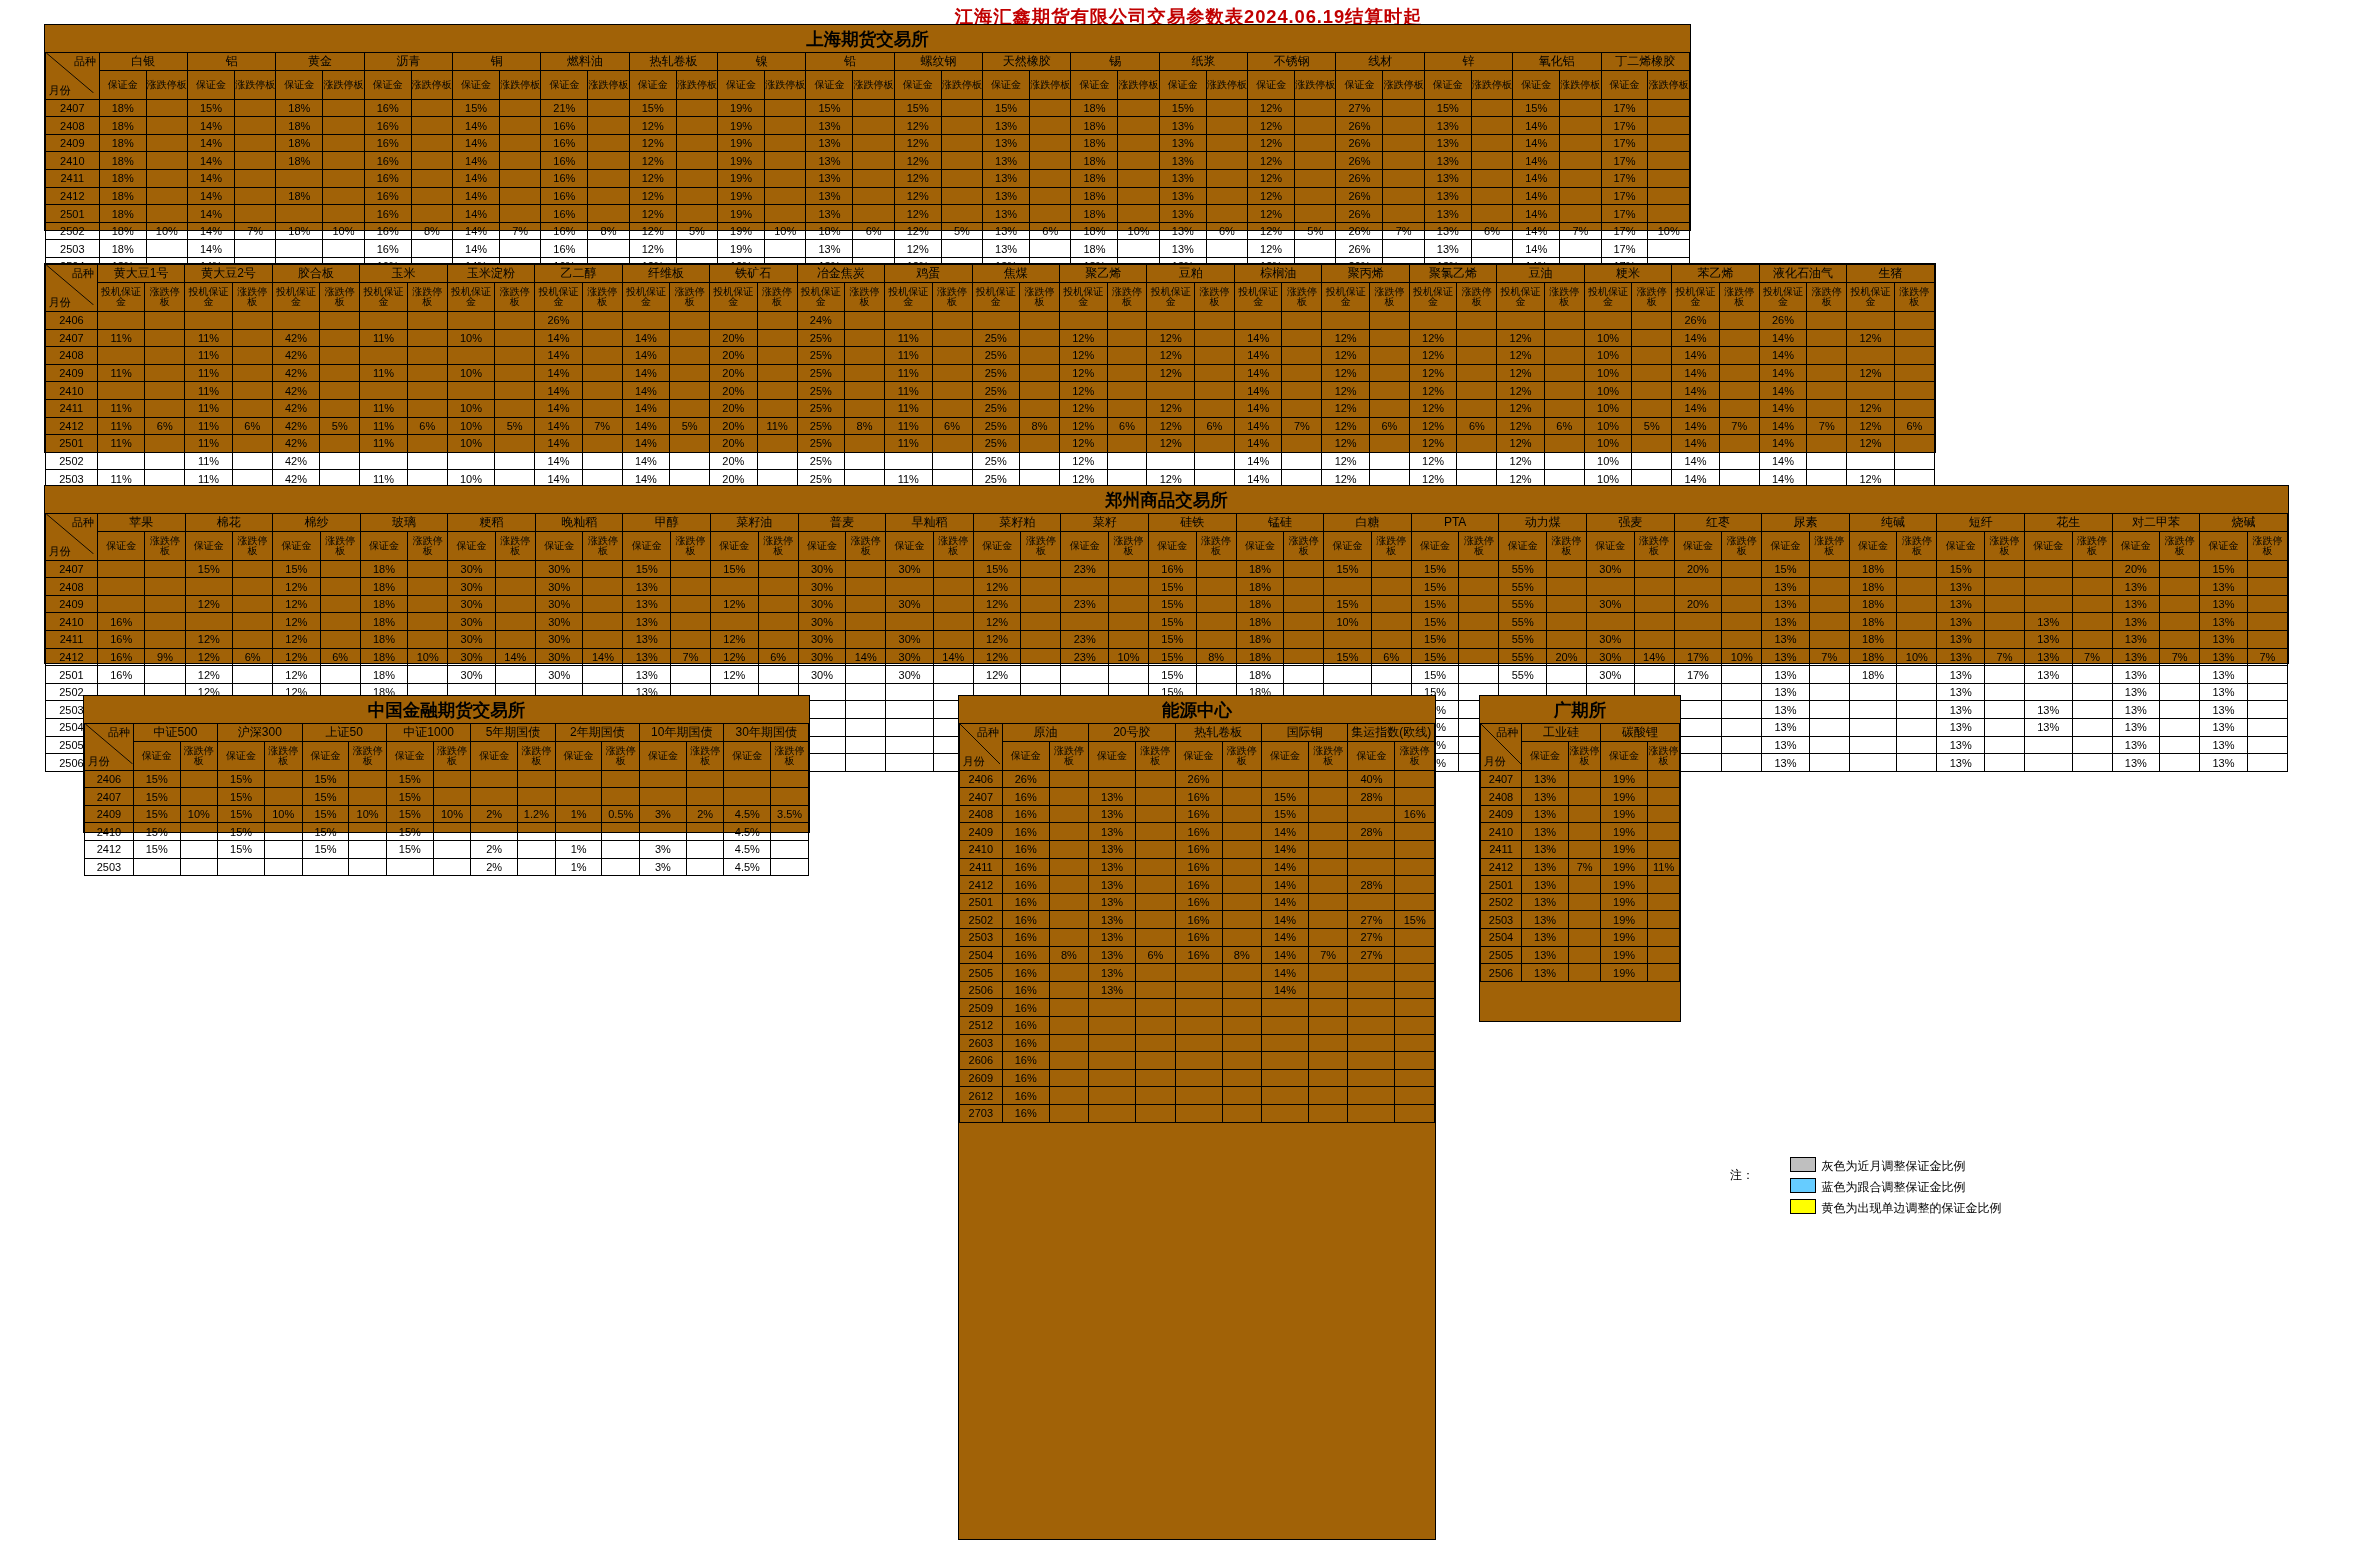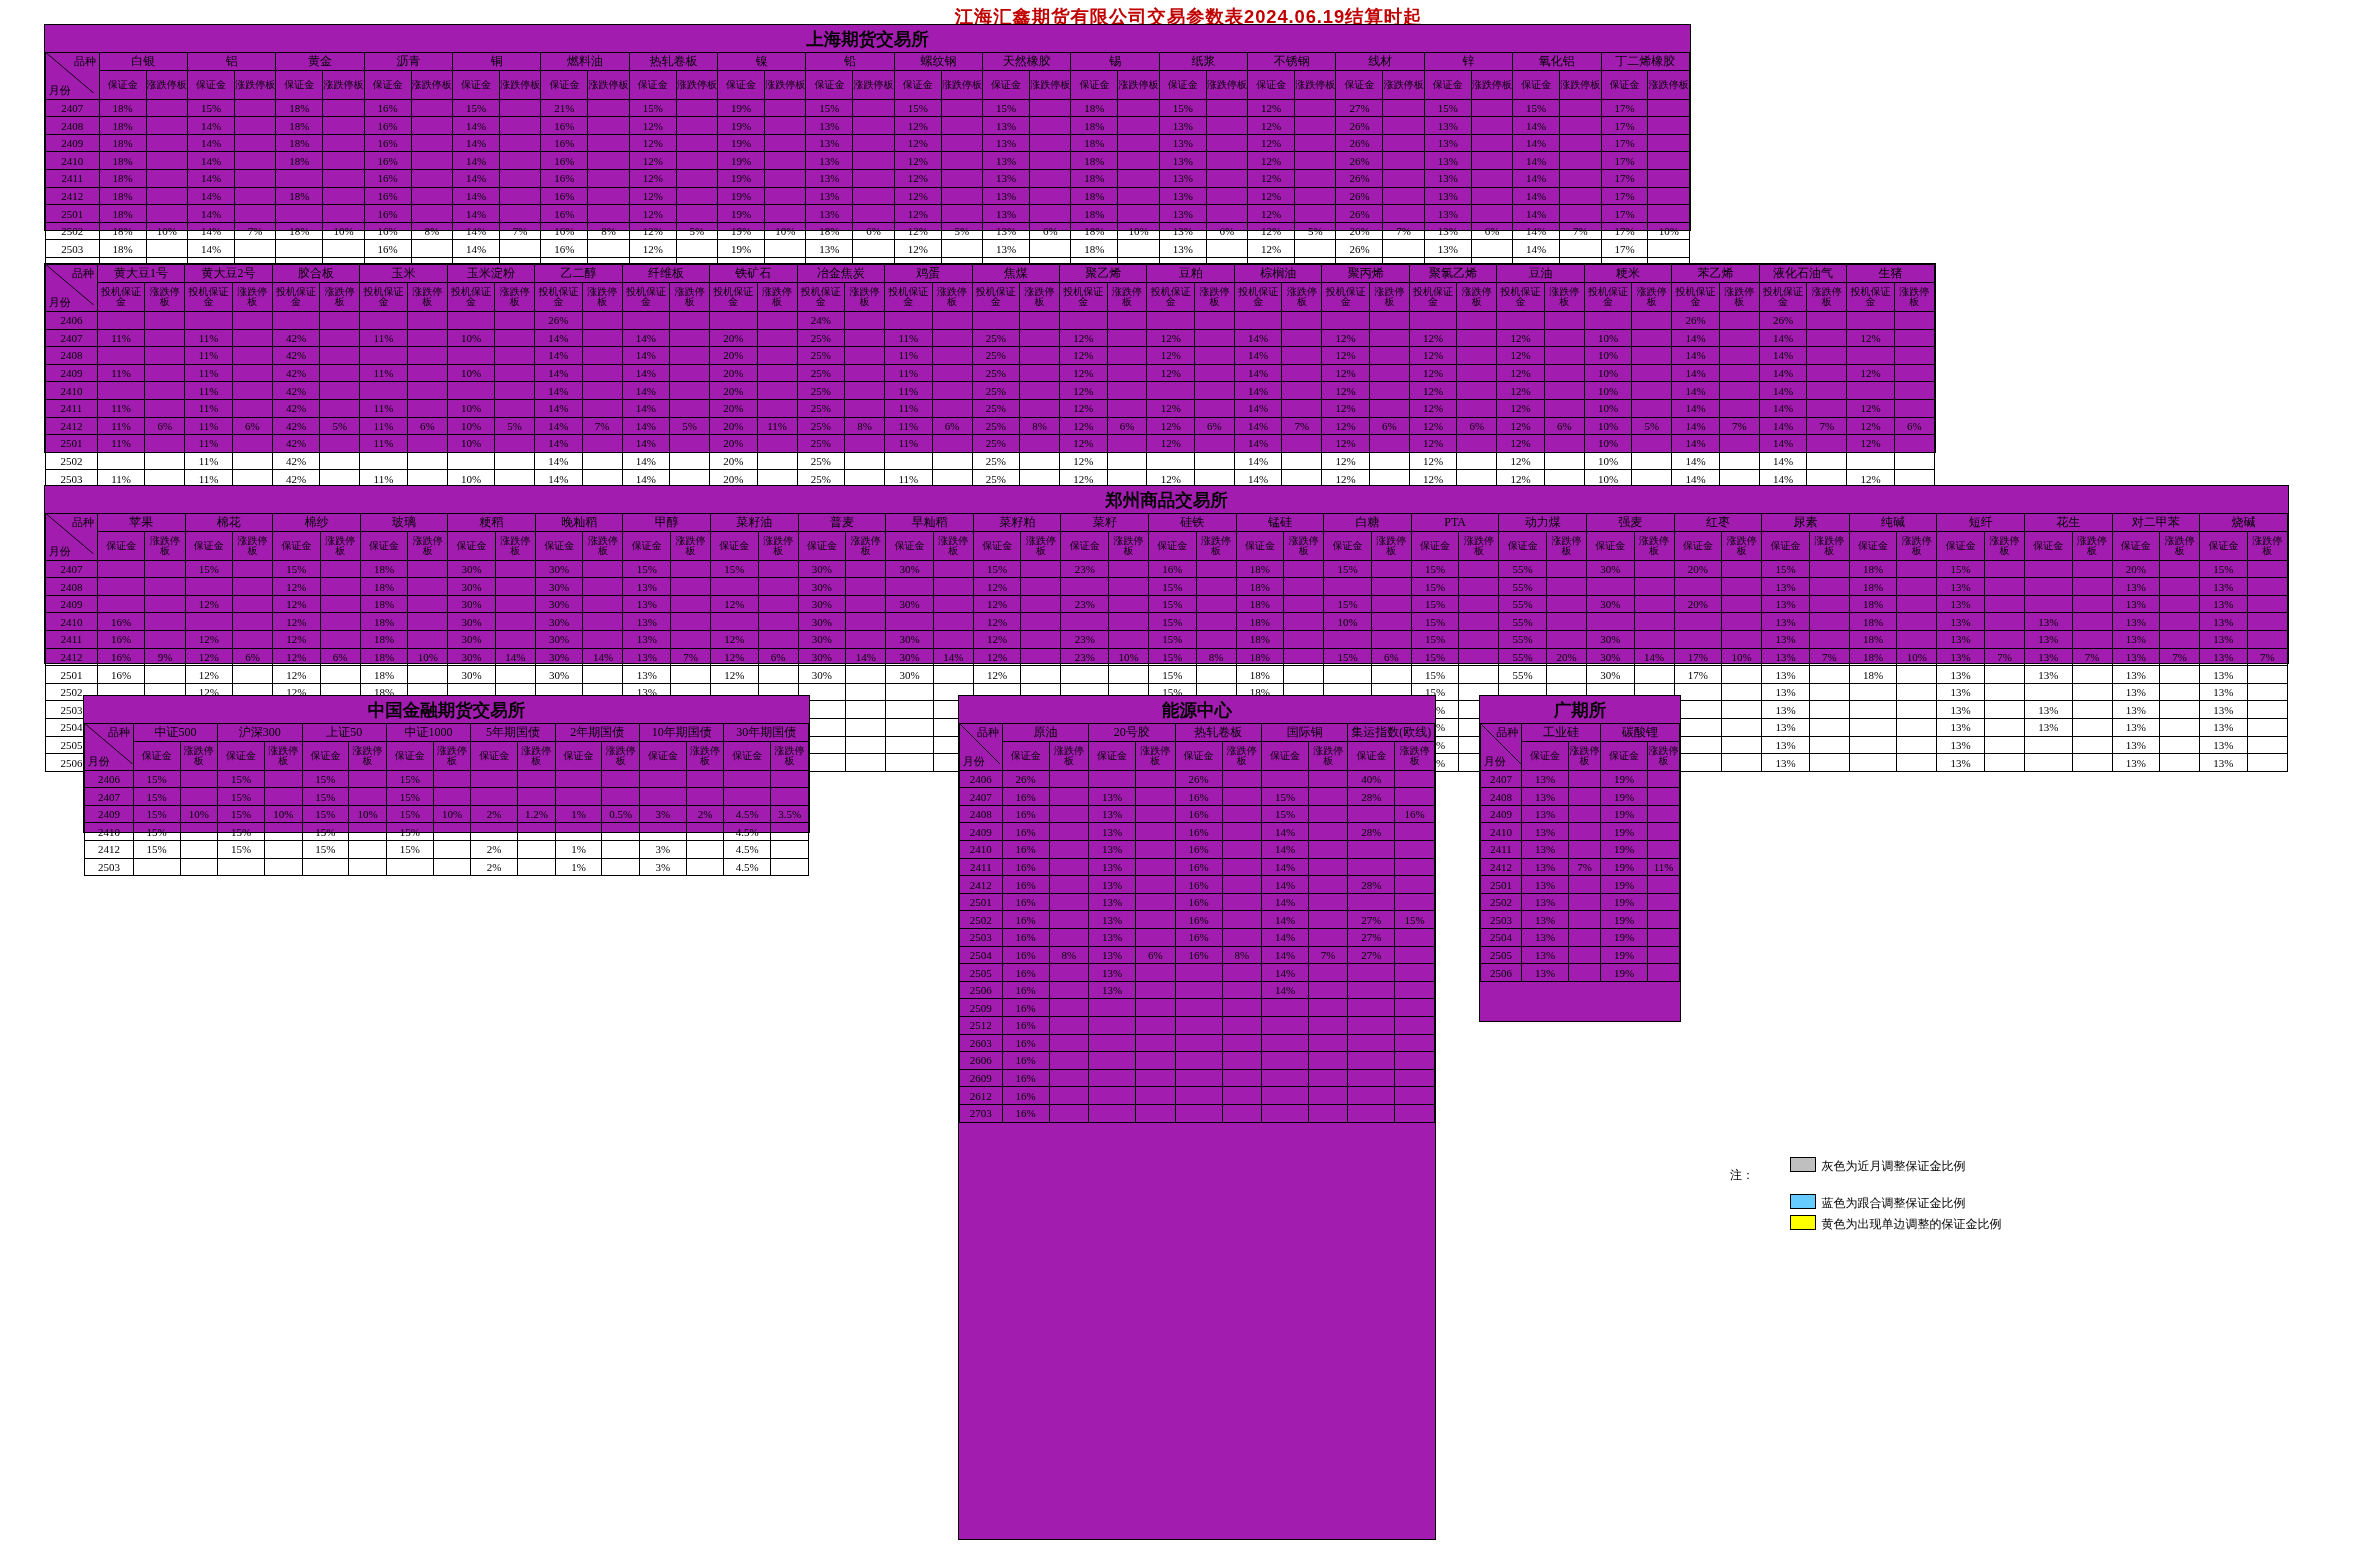--- a/index.html
+++ b/index.html
@@ -1,18 +1,18 @@
 <!DOCTYPE html>
 <html style="font-size:14.7px"><head>
 <meta charset="utf-8">
 <style>
   html,body{margin:0;padding:0;background:#fff;}
   body{font-family:"Liberation Sans","DejaVu Sans",sans-serif;width:2377px;height:1554px;position:relative;}
   .title{position:absolute;left:0;top:3.7px;width:2377px;text-align:center;color:#c00000;font-size:18.4px;font-weight:bold;letter-spacing:0.9px;}
-  .panel{position:absolute;border:0.9px solid #000;background:#a21caf;box-sizing:border-box;font-family:Liberation Serif, serif;}
+  .panel{position:absolute;border:0.9px solid #000;background:#a16207;box-sizing:border-box;}
   .ptitle{text-align:center;font-size:17.5px;font-weight:bold;padding:1.8px 0 0.9px 0;}
   table{border-collapse:collapse;table-layout:fixed;}
   td,th{border:0.9px solid #000;font-size:11px;text-align:center;vertical-align:middle;padding:0;height:16.6px;color:#000;font-weight:normal;}
   .grp{font-size:12px;}
   .sub{font-size:10px;line-height:10px;height:28px;}
   .corner{position:relative;height:37px;}
   .corner .d1{position:absolute;left:2.8px;bottom:0.9px;font-size:11px;}
   .corner .d2{position:absolute;right:2.8px;top:0.9px;font-size:11px;}
   .corner svg{position:absolute;left:0;top:0;}
   .mon{font-size:11px;}
@@ -2824,16 +2824,16 @@
         </tbody>
       </table>
     </div>
 </div>
 
 <div class="legend" style="left:1730px;top:1167px;">
   <span>注：</span>
 </div>
 <div class="legend" style="left:1790px;top:1157px;">
   <div><span class="lgbox" style="background:#bfbfbf"></span><span>灰色为近月调整保证金比例</span></div>
-  <div style="margin-top:19px"><span class="lgbox" style="background:#66ccff"></span><span>蓝色为跟合调整保证金比例</span></div>
+  <div style="margin-top:3px"><span class="lgbox" style="background:#66ccff"></span><span>蓝色为跟合调整保证金比例</span></div>
   <div style="margin-top:2.8px"><span class="lgbox" style="background:#ffff00"></span><span>黄色为出现单边调整的保证金比例</span></div>
 </div>
 
 
 </body></html>

